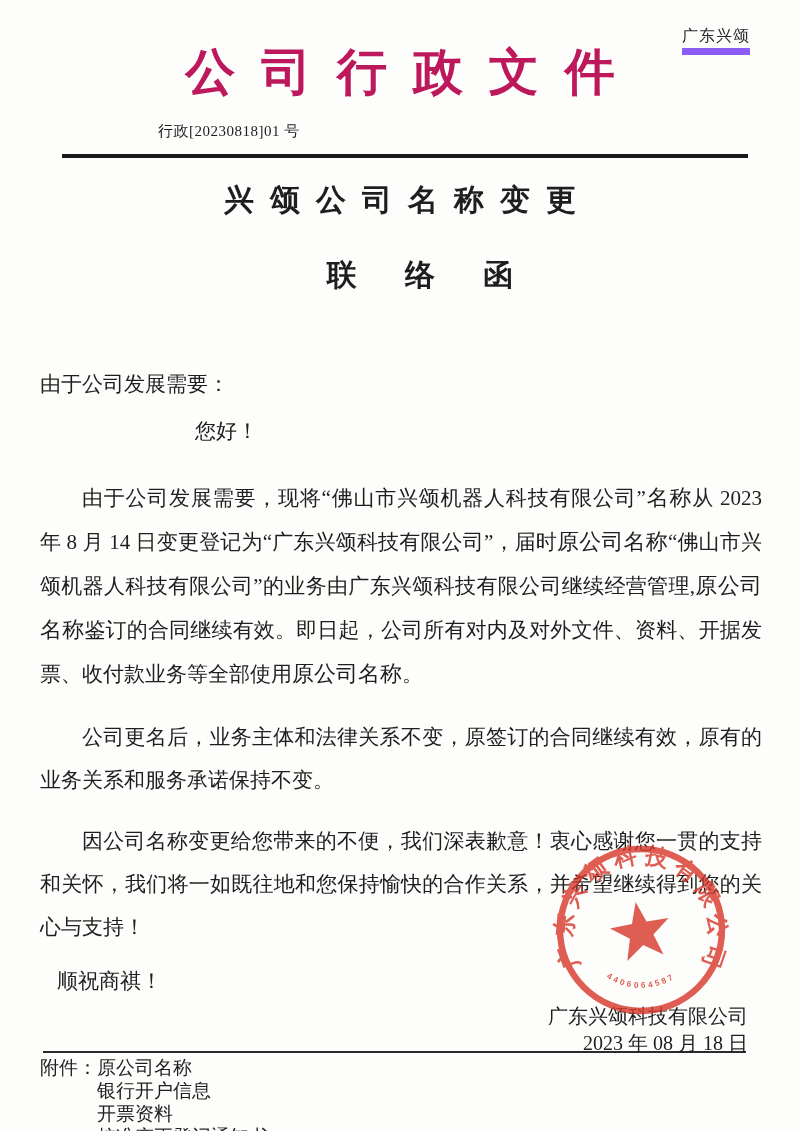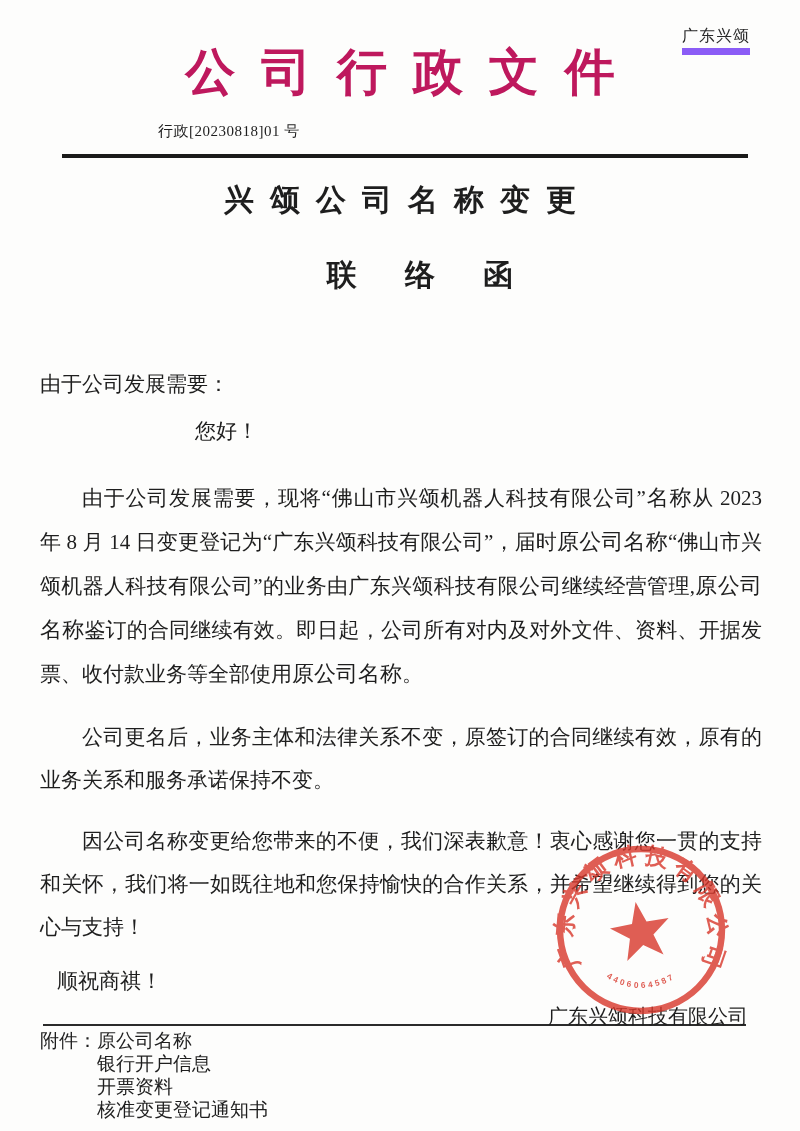--- a/index.html
+++ b/index.html
@@ -79,20 +79,21 @@
   <p class="para para-1"><span>由于公司发展需要，现将“佛山市兴颂机器人科技有限公司”</span><span class="run-b">名称</span><span>从 2023 年 8 月 14 日变更登记为“广东兴颂科技有限公司”，届时</span><span class="run-b">原公司名称</span><span>“佛山市兴颂机器人科技有限公司”的业务由广东兴颂科技有限公司继续经营管理,</span><span class="run-b">原公司名称</span><span>鉴订的合同继续有效。即日起，公司所有对内及对外文件、资料、开据发票、收付款业务等全部使用</span><span class="run-b">原公司名称</span><span>。</span></p>
 
   <p class="para para-2">公司更名后，业务主体和法律关系不变，原签订的合同继续有效，原有的业务关系和服务承诺保持不变。</p>
 
   <p class="para para-3">因公司名称变更给您带来的不便，我们深表歉意！衷心感谢您一贯的支持和关怀，我们将一如既往地和您保持愉快的合作关系，并希望继续得到您的关心与支持！</p>
 
   <div class="closing">顺祝商祺！</div>
 
   <div class="signature">
     <div>广东兴颂科技有限公司</div>
+    <div>2023 年 08 月 18 日</div>
   </div>
 
   <div class="rule-thin"></div>
 
   <div class="attachments">
     <div class="label">附件：</div>
     <ul>
       <li>原公司名称</li>
       <li>银行开户信息</li>
       <li>开票资料</li>

